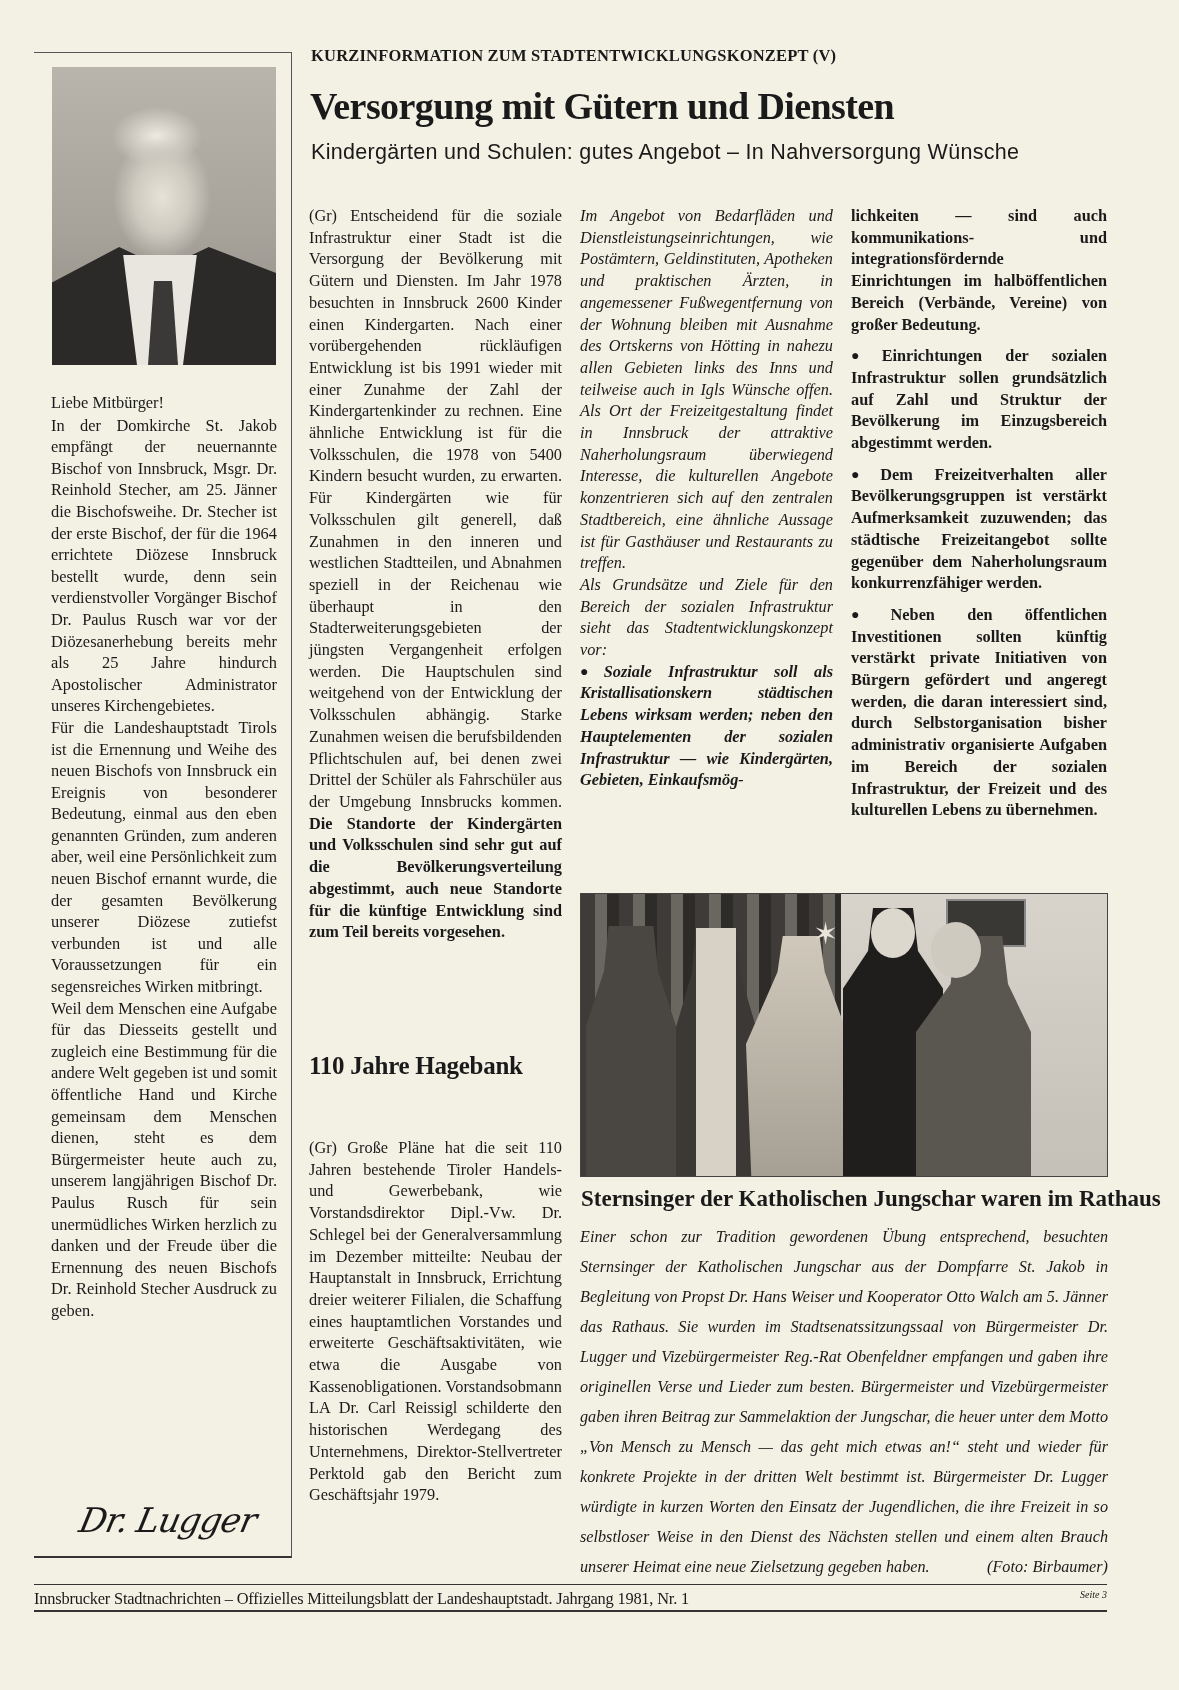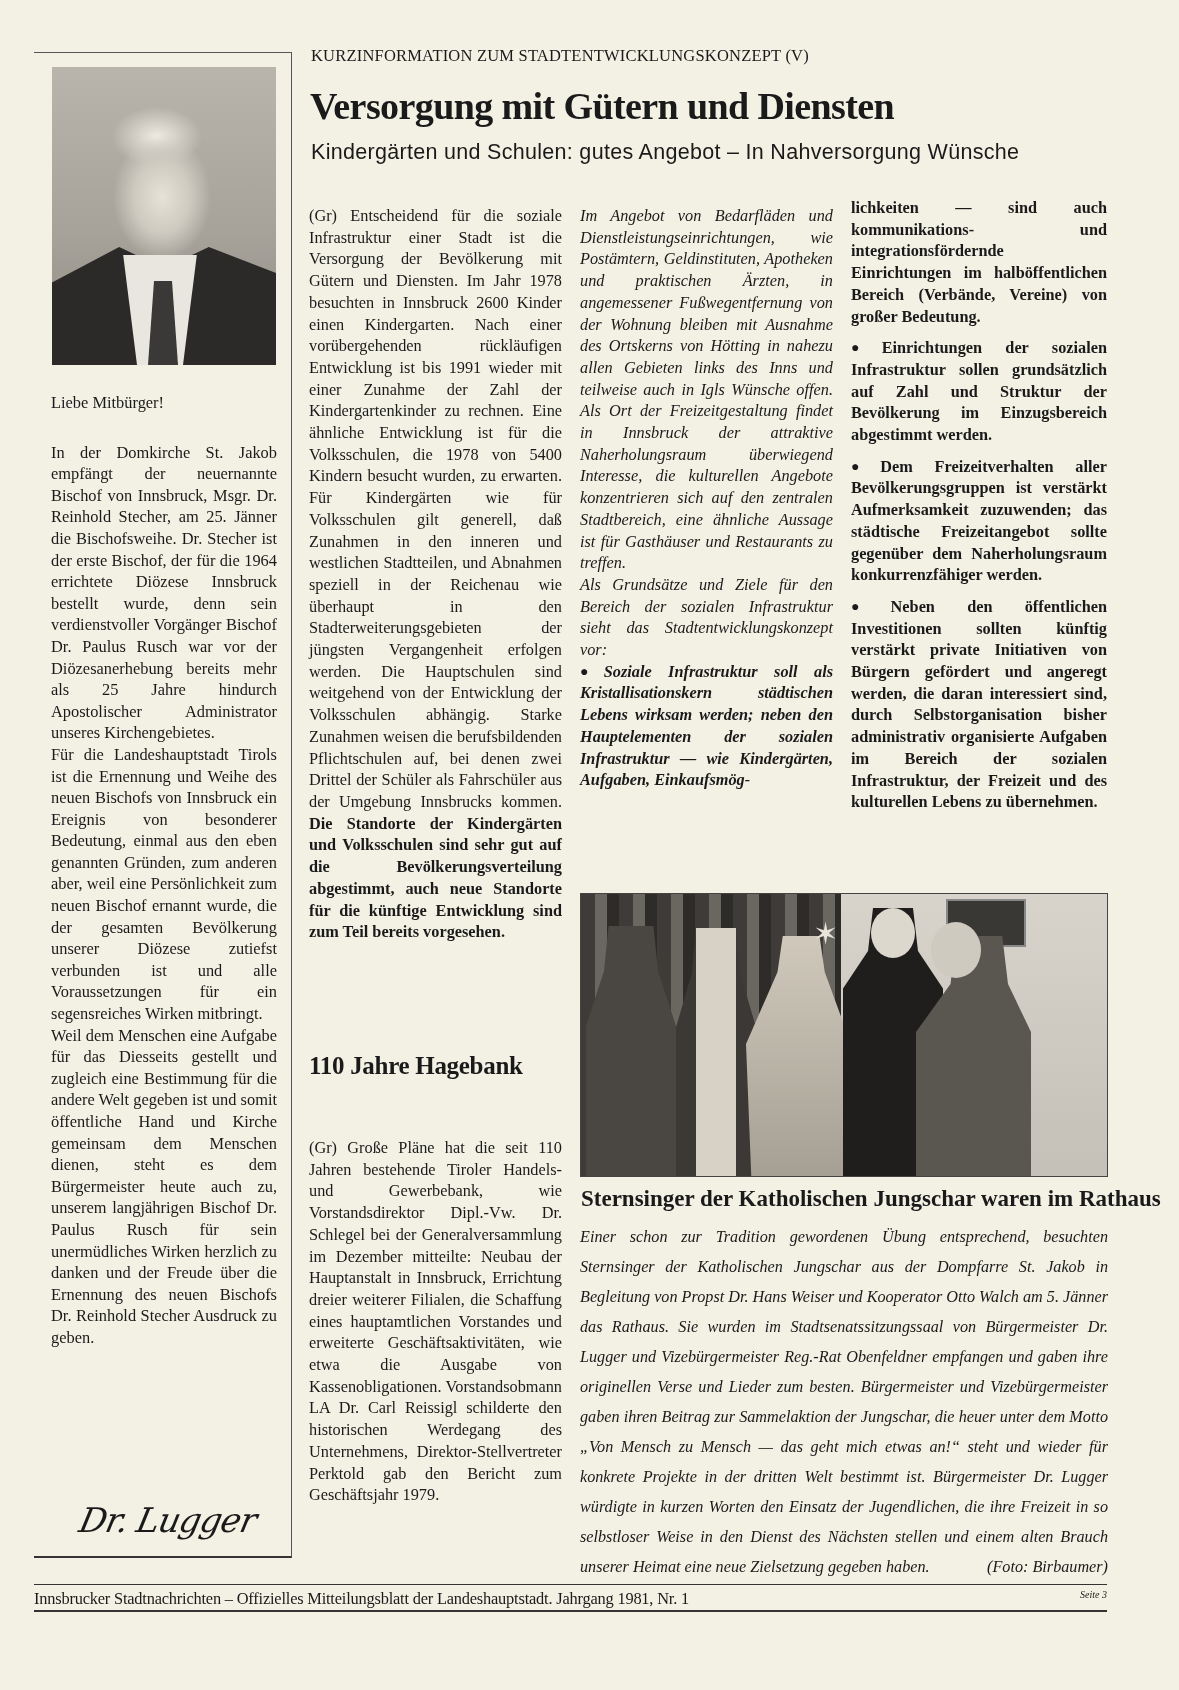--- a/index.html
+++ b/index.html
@@ -50,35 +50,35 @@
     .letter-text {
       position: absolute;
       left: 51px; top: 392px;
       width: 226px;
       font-size: 16.4px;
       line-height: 21.6px;
       text-align: justify;
       hyphens: manual;
     }
     .letter-text p { margin: 0; }
-    .letter-text .greeting { margin-bottom: 28px; }
+    .letter-text .greeting { margin-bottom: 1px; }
     .signature {
       position: absolute;
       left: 80px; top: 1500px;
       font-family: "DejaVu Serif", serif;
       font-style: italic;
       font-size: 34px;
       transform: skewX(-12deg);
       letter-spacing: -1px;
     }
 
     
     .kicker {
       position: absolute; left: 311px; top: 46px;
-      font-size: 16.5px; font-weight: normal; letter-spacing: 0.2px;
+      font-size: 16.5px; font-weight: bold; letter-spacing: 0.2px;
     }
     .headline {
       position: absolute; left: 310px; top: 84px;
       font-size: 38px; font-weight: bold; letter-spacing: -0.6px;
       white-space: nowrap;
     }
     .subhead {
       position: absolute; left: 311px; top: 140px;
       font-family: "Liberation Sans", "DejaVu Sans", sans-serif;
       font-size: 21.5px; letter-spacing: 0.3px;
@@ -89,21 +89,21 @@
     .col {
       position: absolute;
       font-size: 16.3px;
       line-height: 21.7px;
       text-align: justify;
     }
     .col p { margin: 0; }
     .col b, .col .bold { font-weight: bold; }
     .col-1 { left: 309px; top: 205px; width: 253px; }
     .col-2 { left: 580px; top: 205px; width: 253px; font-style: italic; }
-    .col-3 { left: 851px; top: 197px; width: 256px; font-weight: bold; font-family: "Liberation Serif", serif; }
+    .col-3 { left: 851px; top: 205px; width: 256px; font-weight: bold; font-family: "Liberation Serif", serif; }
     .col-3 p { margin-bottom: 10px; }
     .bullet-dot { font-size: 14px; vertical-align: 1px; margin-right: 3px; }
 
     .hagebank-title {
       position: absolute; left: 309px; top: 1052px;
       font-size: 25px; font-weight: bold; letter-spacing: -0.3px;
     }
     .col-hage { left: 309px; top: 1137px; width: 253px; }
 
     
@@ -175,21 +175,21 @@
   <h1 class="headline">Versorgung mit Gütern und Diensten</h1>
   <div class="subhead">Kindergärten und Schulen: gutes Angebot – In Nahversorgung Wünsche</div>
 
   <div class="col col-1">
     <p><span>(Gr) Entscheidend für die soziale Infrastruktur einer Stadt ist die Versorgung der Bevölkerung mit Gütern und Diensten. Im Jahr 1978 besuchten in Innsbruck 2600 Kinder einen Kindergarten. Nach einer vorübergehenden rückläufigen Entwicklung ist bis 1991 wieder mit einer Zunahme der Zahl der Kindergartenkinder zu rechnen. Eine ähnliche Entwicklung ist für die Volksschulen, die 1978 von 5400 Kindern besucht wurden, zu erwarten. Für Kindergärten wie für Volksschulen gilt generell, daß Zunahmen in den inneren und westlichen Stadtteilen, und Abnahmen speziell in der Reichenau wie überhaupt in den Stadterweiterungsgebieten der jüngsten Vergangenheit erfolgen werden. Die Hauptschulen sind weitgehend von der Entwicklung der Volksschulen abhängig. Starke Zunahmen weisen die berufsbildenden Pflichtschulen auf, bei denen zwei Drittel der Schüler als Fahrschüler aus der Umgebung Innsbrucks kommen. </span><b>Die Standorte der Kindergärten und Volksschulen sind sehr gut auf die Bevölkerungsverteilung abgestimmt, auch neue Standorte für die künftige Entwicklung sind zum Teil bereits vorgesehen.</b></p>
   </div>
 
   <div class="col col-2">
     <p>Im Angebot von Bedarfläden und Dienstleistungseinrichtungen, wie Postämtern, Geldinstituten, Apotheken und praktischen Ärzten, in angemessener Fußwegentfernung von der Wohnung bleiben mit Ausnahme des Ortskerns von Hötting in nahezu allen Gebieten links des Inns und teilweise auch in Igls Wünsche offen. Als Ort der Freizeitgestaltung findet in Innsbruck der attraktive Naherholungsraum überwiegend Interesse, die kulturellen Angebote konzentrieren sich auf den zentralen Stadtbereich, eine ähnliche Aussage ist für Gasthäuser und Restaurants zu treffen.</p>
     <p>Als Grundsätze und Ziele für den Bereich der sozialen Infrastruktur sieht das Stadtentwicklungskonzept vor:</p>
-    <p class="bold"><span class="bullet-dot">●</span><span>Soziale Infrastruktur soll als Kristallisationskern städtischen Lebens wirksam werden; neben den Hauptelementen der sozialen Infrastruktur — wie Kindergärten, Aufgaben, Einkaufsmög-</span></p>
+    <p class="bold"><span class="bullet-dot">●</span><span>Soziale Infrastruktur soll als Kristallisationskern städtischen Lebens wirksam werden; neben den Hauptelementen der sozialen Infrastruktur — wie Kindergärten, Gebieten, Einkaufsmög-</span></p>
   </div>
 
   <div class="col col-3">
     <p>lichkeiten — sind auch kommunikations- und integrationsfördernde Einrichtungen im halböffentlichen Bereich (Verbände, Vereine) von großer Bedeutung.</p>
     <p><span class="bullet-dot">●</span><span>Einrichtungen der sozialen Infrastruktur sollen grundsätzlich auf Zahl und Struktur der Bevölkerung im Einzugsbereich abgestimmt werden.</span></p>
     <p><span class="bullet-dot">●</span><span>Dem Freizeitverhalten aller Bevölkerungsgruppen ist verstärkt Aufmerksamkeit zuzuwenden; das städtische Freizeitangebot sollte gegenüber dem Naherholungsraum konkurrenzfähiger werden.</span></p>
     <p><span class="bullet-dot">●</span><span>Neben den öffentlichen Investitionen sollten künftig verstärkt private Initiativen von Bürgern gefördert und angeregt werden, die daran interessiert sind, durch Selbstorganisation bisher administrativ organisierte Aufgaben im Bereich der sozialen Infrastruktur, der Freizeit und des kulturellen Lebens zu übernehmen.</span></p>
   </div>
 
   <h2 class="hagebank-title">110 Jahre Hagebank</h2>

